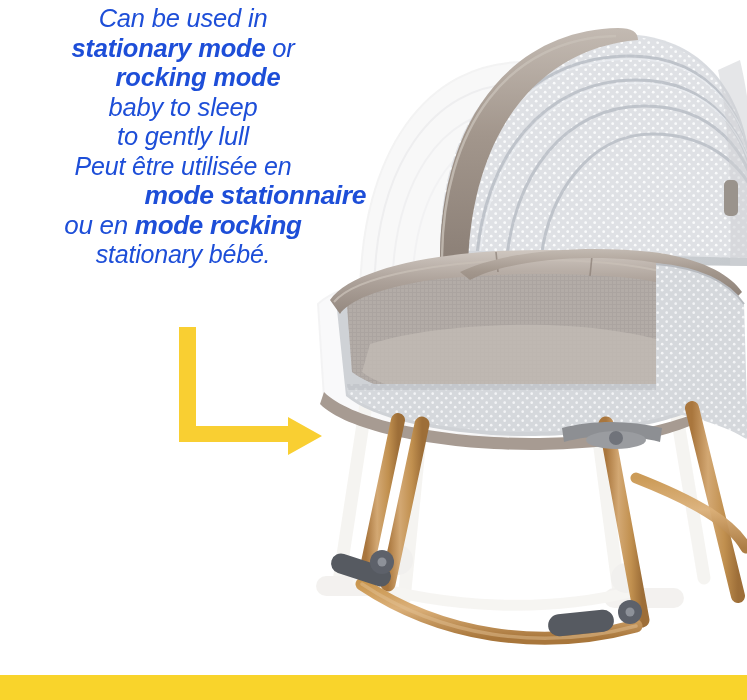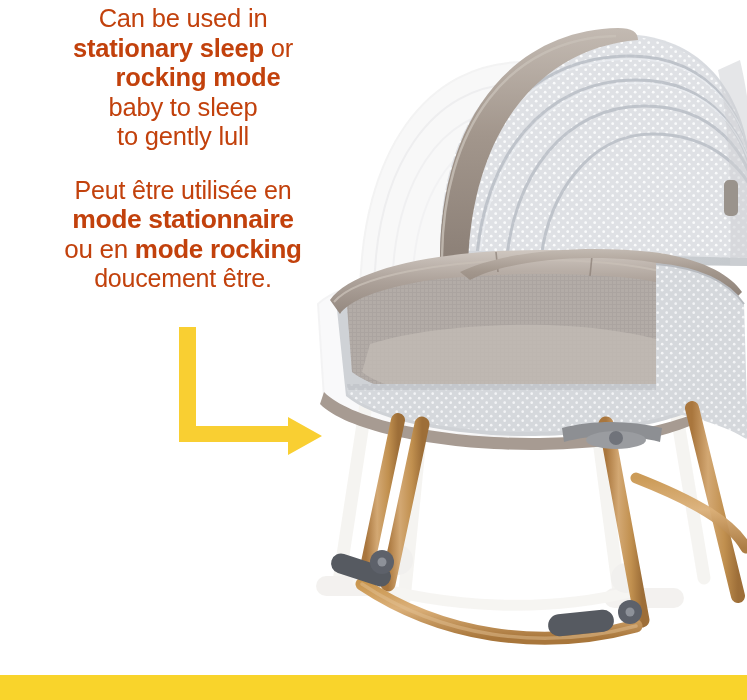--- a/index.html
+++ b/index.html
@@ -11,35 +11,36 @@
 
   
   .copy-block{
     position:absolute;left:0;top:0;width:366px;
     text-align:center;
     padding-top:4px;
     box-sizing:border-box;
   }
   .para{ }
   .para.en{margin:0 0 0 0;}
-  .para.fr{margin-top:24px;}
+  .para.fr{}
   .line{
     display:block;
     font-size:25.5px;
     line-height:29.5px;
     letter-spacing:-0.2px;
     white-space:nowrap;
-    color:#c2410c;
+    color:#1d4ed8;
+    font-style:italic;
   }
   .line.light{font-weight:400;}
   .line.bold{font-weight:700;padding-left:30px;}
   .line .b{font-weight:700;}
   .line .l{font-weight:400;}
   .line.fr-1{font-size:25px;}
-  .line.fr-2{font-size:26.5px;font-weight:700;letter-spacing:-0.4px;}
+  .line.fr-2{font-size:26.5px;font-weight:700;letter-spacing:-0.4px;text-align:right;}
   .line.fr-3{font-size:26px;letter-spacing:-0.3px;}
   .line.fr-4,.line.fr-5{font-size:25px;}
 
   
   .arrow-wrap{position:absolute;left:170px;top:318px;width:165px;height:145px;}
   .arrow-wrap svg{display:block;}
 
   
   .bottom-bar{
     position:absolute;left:0;bottom:0;width:747px;height:25px;
@@ -230,31 +231,31 @@
         <circle cx="330" cy="612" r="4.5" fill="#8d9199"></circle>
       </g>
     </g>
   </svg>
 </div>
 
 <div class="copy-block">
 
   <div class="para en">
     <span class="line light">Can be used in</span>
-    <span class="line"><span class="b">stationary sleep</span><span class="l"> </span><span class="l">or</span></span>
+    <span class="line"><span class="b">stationary mode</span><span class="l"> </span><span class="l">or</span></span>
     <span class="line bold">rocking mode</span>
     <span class="line light">baby to sleep</span>
     <span class="line light">to gently lull</span>
   </div>
 
   <div class="para fr">
     <span class="line light fr-1">Peut être utilisée en</span>
     <span class="line fr-2">mode stationnaire</span>
     <span class="line fr-3"><span class="l">ou en</span><span class="l"> </span><span class="b">mode rocking</span></span>
-    <span class="line light fr-5">doucement être.</span>
+    <span class="line light fr-5">stationary bébé.</span>
   </div>
 </div>
 
 <div class="arrow-wrap">
   <svg width="165" height="145" viewBox="0 0 165 145" xmlns="http://www.w3.org/2000/svg">
     <polygon points="9,9 26,9 26,108 118,108 118,99 152,118 118,137 118,124 9,124" fill="#f9cf32"></polygon>
   </svg>
 </div>
 
 <div class="bottom-bar" style="background:#f9d42b;"></div>

